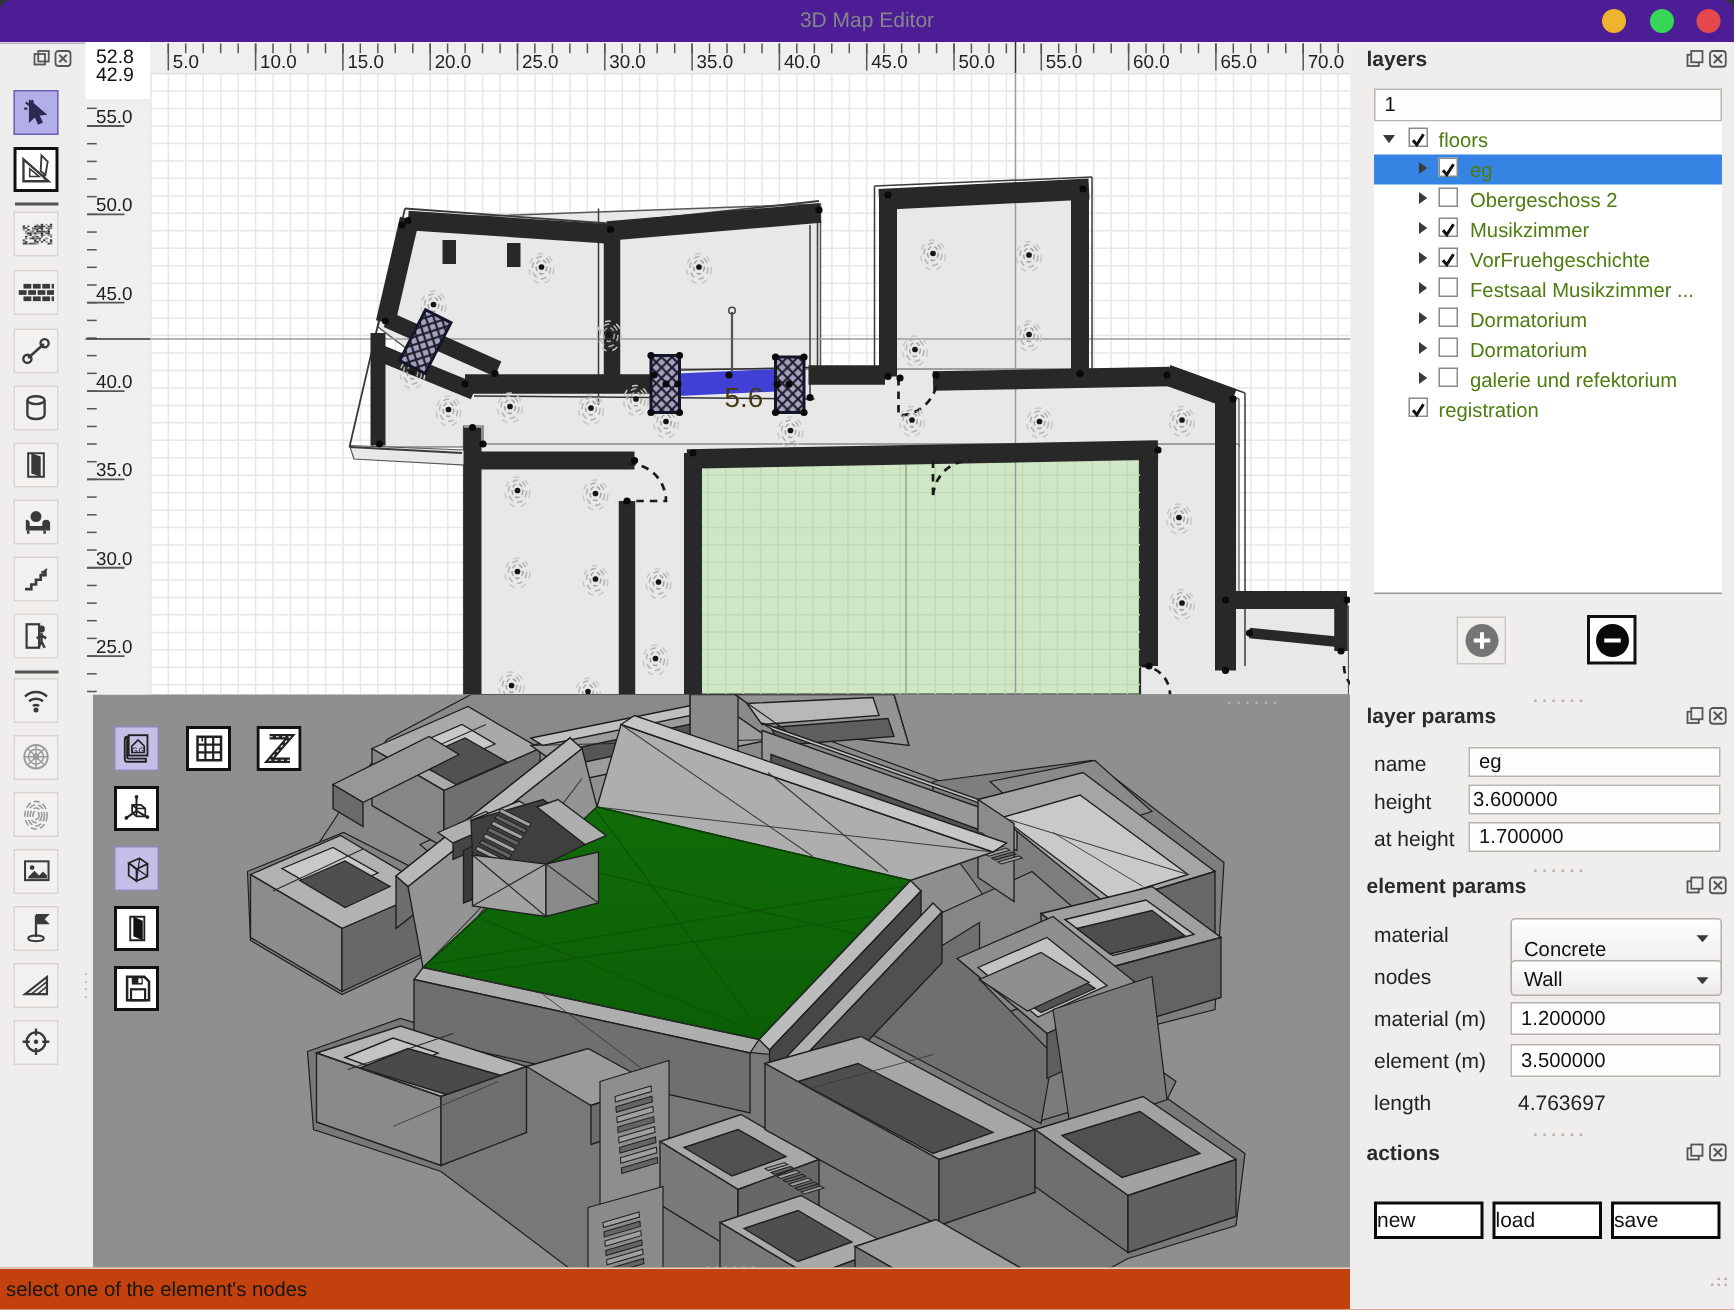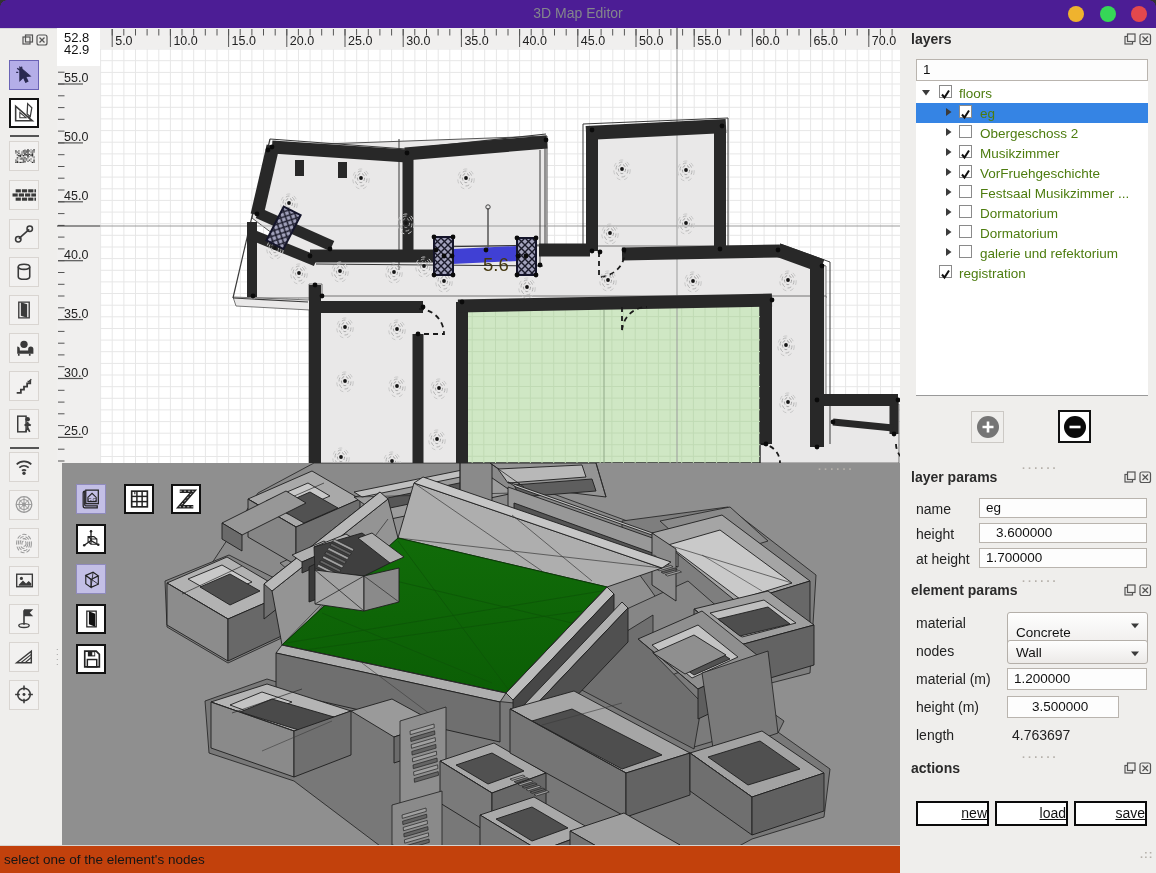--- a/index.html
+++ b/index.html
@@ -4,21 +4,21 @@
 body { width:1156px; height:873px; position:relative; overflow:hidden;
   font-family:"Liberation Sans", sans-serif; background:#efeeec; }
 .ptitle { position:absolute; font-size:14px; font-weight:bold; color:#2b2b2b; }
 .plabel { position:absolute; font-size:14px; color:#222; }
 .entry { position:absolute; background:#fdfdfd; border:1px solid #b9b4ae; box-sizing:border-box;
   font-size:13.5px; color:#111; }
 .trow { position:absolute; font-size:13.5px; color:#4d7c0f; height:20px; line-height:19px; }
 .dd { position:absolute; background:linear-gradient(#fefefe,#eceae8); border:1px solid #b4afa9;
   border-radius:3px; box-sizing:border-box; font-size:13.5px; color:#111; display:flex; align-items:center; }
 .abtn { position:absolute; width:73px; height:25px; background:#fff; border:2px solid #0a0a0a;
-  box-sizing:border-box; text-align:right; font-size:14px; line-height:21px; color:#111;text-decoration:underline; }
+  box-sizing:border-box; text-align:left; font-size:14px; line-height:21px; color:#111; }
 .dots { position:absolute; color:#b5b0aa; font-size:11px; font-weight:bold; }
 </style></head><body>
 <div style="position:absolute;left:0;top:0;width:1156px;height:28px;background:#4c1d95;border-bottom:1px solid #d5d4da">
     <div style="text-align:center;font-size:14px;color:#84868c;line-height:27px">3D Map Editor</div>
     <div style="position:absolute;left:1068px;top:6px;width:16px;height:16px;border-radius:8px;background:#efb32e"></div>
     <div style="position:absolute;left:1100px;top:6px;width:16px;height:16px;border-radius:8px;background:#36d757"></div>
     <div style="position:absolute;left:1131px;top:6px;width:16px;height:16px;border-radius:8px;background:#e4484d"></div>
     <div style="position:absolute;left:0;top:0;width:7px;height:7px;background:radial-gradient(circle at 7px 7px, rgba(0,0,0,0) 6.5px, #333 7px)"></div>
     <div style="position:absolute;right:0;top:0;width:7px;height:7px;background:radial-gradient(circle at 0 7px, rgba(0,0,0,0) 6.5px, #333 7px)"></div>
   </div>
@@ -870,21 +870,21 @@
 <div class="ptitle" style="left:911px;top:469px">layer params</div>
 <svg width="28" height="13" viewBox="0 0 28 13" style="position:absolute;left:1124px;top:471px">
     <rect x="1" y="3.5" width="7.5" height="7.5" fill="none" stroke="#555" stroke-width="1.2"></rect>
     <rect x="3.5" y="1" width="7.5" height="7.5" fill="#efeeec" stroke="#555" stroke-width="1.2"></rect>
     <rect x="16" y="1" width="10.5" height="10.5" rx="2" fill="none" stroke="#555" stroke-width="1.2"></rect>
     <path d="M18.5,3.5 L24,9 M24,3.5 L18.5,9" stroke="#555" stroke-width="1.3"></path>
   </svg>
 <div class="plabel" style="left:916px;top:501px">name</div>
 <div class="entry" style="left:979px;top:498px;width:168px;height:20px;line-height:18px;padding-left:6px">eg</div>
 <div class="plabel" style="left:916px;top:526px">height</div>
-<div class="entry" style="left:979px;top:523px;width:168px;height:20px;line-height:18px;padding-left:16px">3.600000</div>
+<div class="entry" style="left:979px;top:523px;width:168px;height:20px;line-height:18px;padding-left:2px">3.600000</div>
 <div class="plabel" style="left:916px;top:551px">at height</div>
 <div class="entry" style="left:979px;top:548px;width:168px;height:20px;line-height:18px;padding-left:6px">1.700000</div>
 <div class="dots" style="left:1022px;top:572px">. . . . . .</div>
 <div class="ptitle" style="left:911px;top:582px">element params</div>
 <svg width="28" height="13" viewBox="0 0 28 13" style="position:absolute;left:1124px;top:584px">
     <rect x="1" y="3.5" width="7.5" height="7.5" fill="none" stroke="#555" stroke-width="1.2"></rect>
     <rect x="3.5" y="1" width="7.5" height="7.5" fill="#efeeec" stroke="#555" stroke-width="1.2"></rect>
     <rect x="16" y="1" width="10.5" height="10.5" rx="2" fill="none" stroke="#555" stroke-width="1.2"></rect>
     <path d="M18.5,3.5 L24,9 M24,3.5 L18.5,9" stroke="#555" stroke-width="1.3"></path>
   </svg>
@@ -897,22 +897,22 @@
   </div>
 <div class="plabel" style="left:916px;top:643px">nodes</div>
 <div class="dd" style="left:1007px;top:640px;width:141px;height:24px">
     <span style="padding-left:8px">Wall</span>
     <svg width="10" height="7" style="position:absolute;right:7px;top:9px">
       <path d="M1,1.5 H9 L5,6.2 Z" fill="#3a3a3a"></path>
     </svg>
   </div>
 <div class="plabel" style="left:916px;top:671px">material (m)</div>
 <div class="entry" style="left:1007px;top:668px;width:140px;height:22px;line-height:20px;padding-left:6px">1.200000</div>
-<div class="plabel" style="left:916px;top:699px">height (m)</div>
-<div class="entry" style="left:1007px;top:696px;width:112px;height:22px;line-height:20px;padding-left:24px">3.500000</div>
+<div class="plabel" style="left:916px;top:699px">element (m)</div>
+<div class="entry" style="left:1007px;top:696px;width:140px;height:22px;line-height:20px;padding-left:6px">3.500000</div>
 <div class="plabel" style="left:916px;top:727px">length</div>
 <div class="plabel" style="left:1012px;top:727px">4.763697</div>
 <div class="dots" style="left:1022px;top:748px">. . . . . .</div>
 <div class="ptitle" style="left:911px;top:760px">actions</div>
 <svg width="28" height="13" viewBox="0 0 28 13" style="position:absolute;left:1124px;top:762px">
     <rect x="1" y="3.5" width="7.5" height="7.5" fill="none" stroke="#555" stroke-width="1.2"></rect>
     <rect x="3.5" y="1" width="7.5" height="7.5" fill="#efeeec" stroke="#555" stroke-width="1.2"></rect>
     <rect x="16" y="1" width="10.5" height="10.5" rx="2" fill="none" stroke="#555" stroke-width="1.2"></rect>
     <path d="M18.5,3.5 L24,9 M24,3.5 L18.5,9" stroke="#555" stroke-width="1.3"></path>
   </svg>

